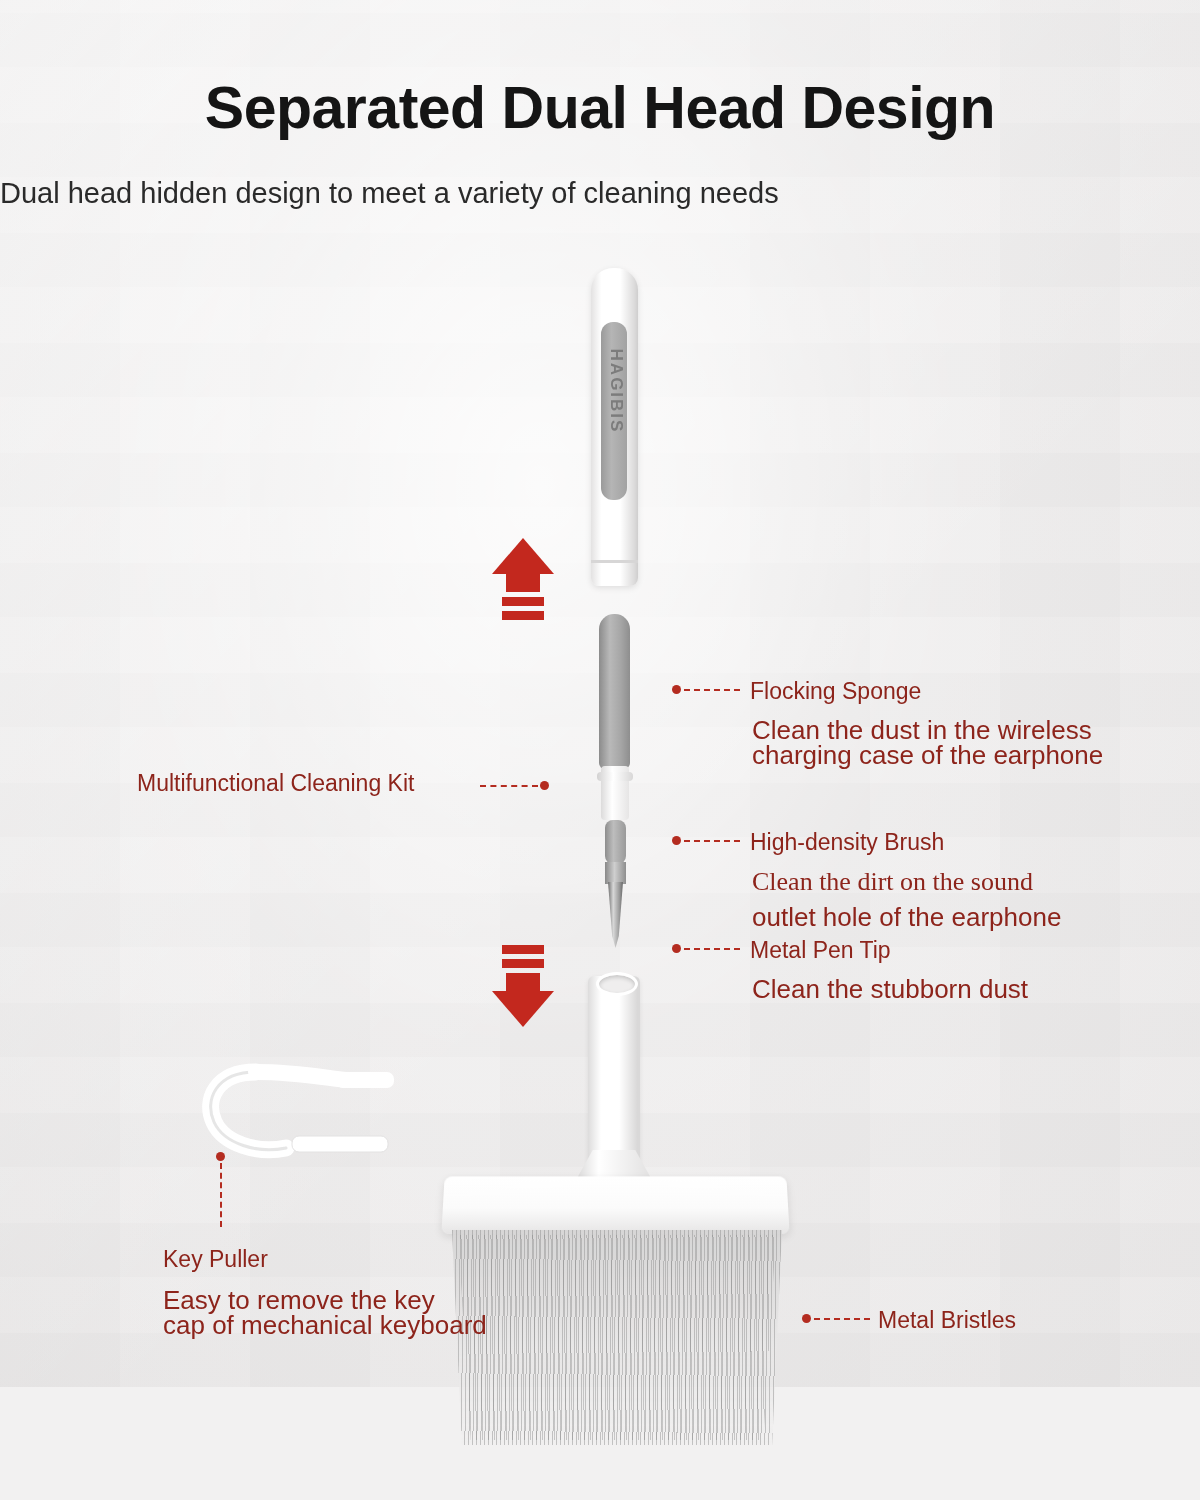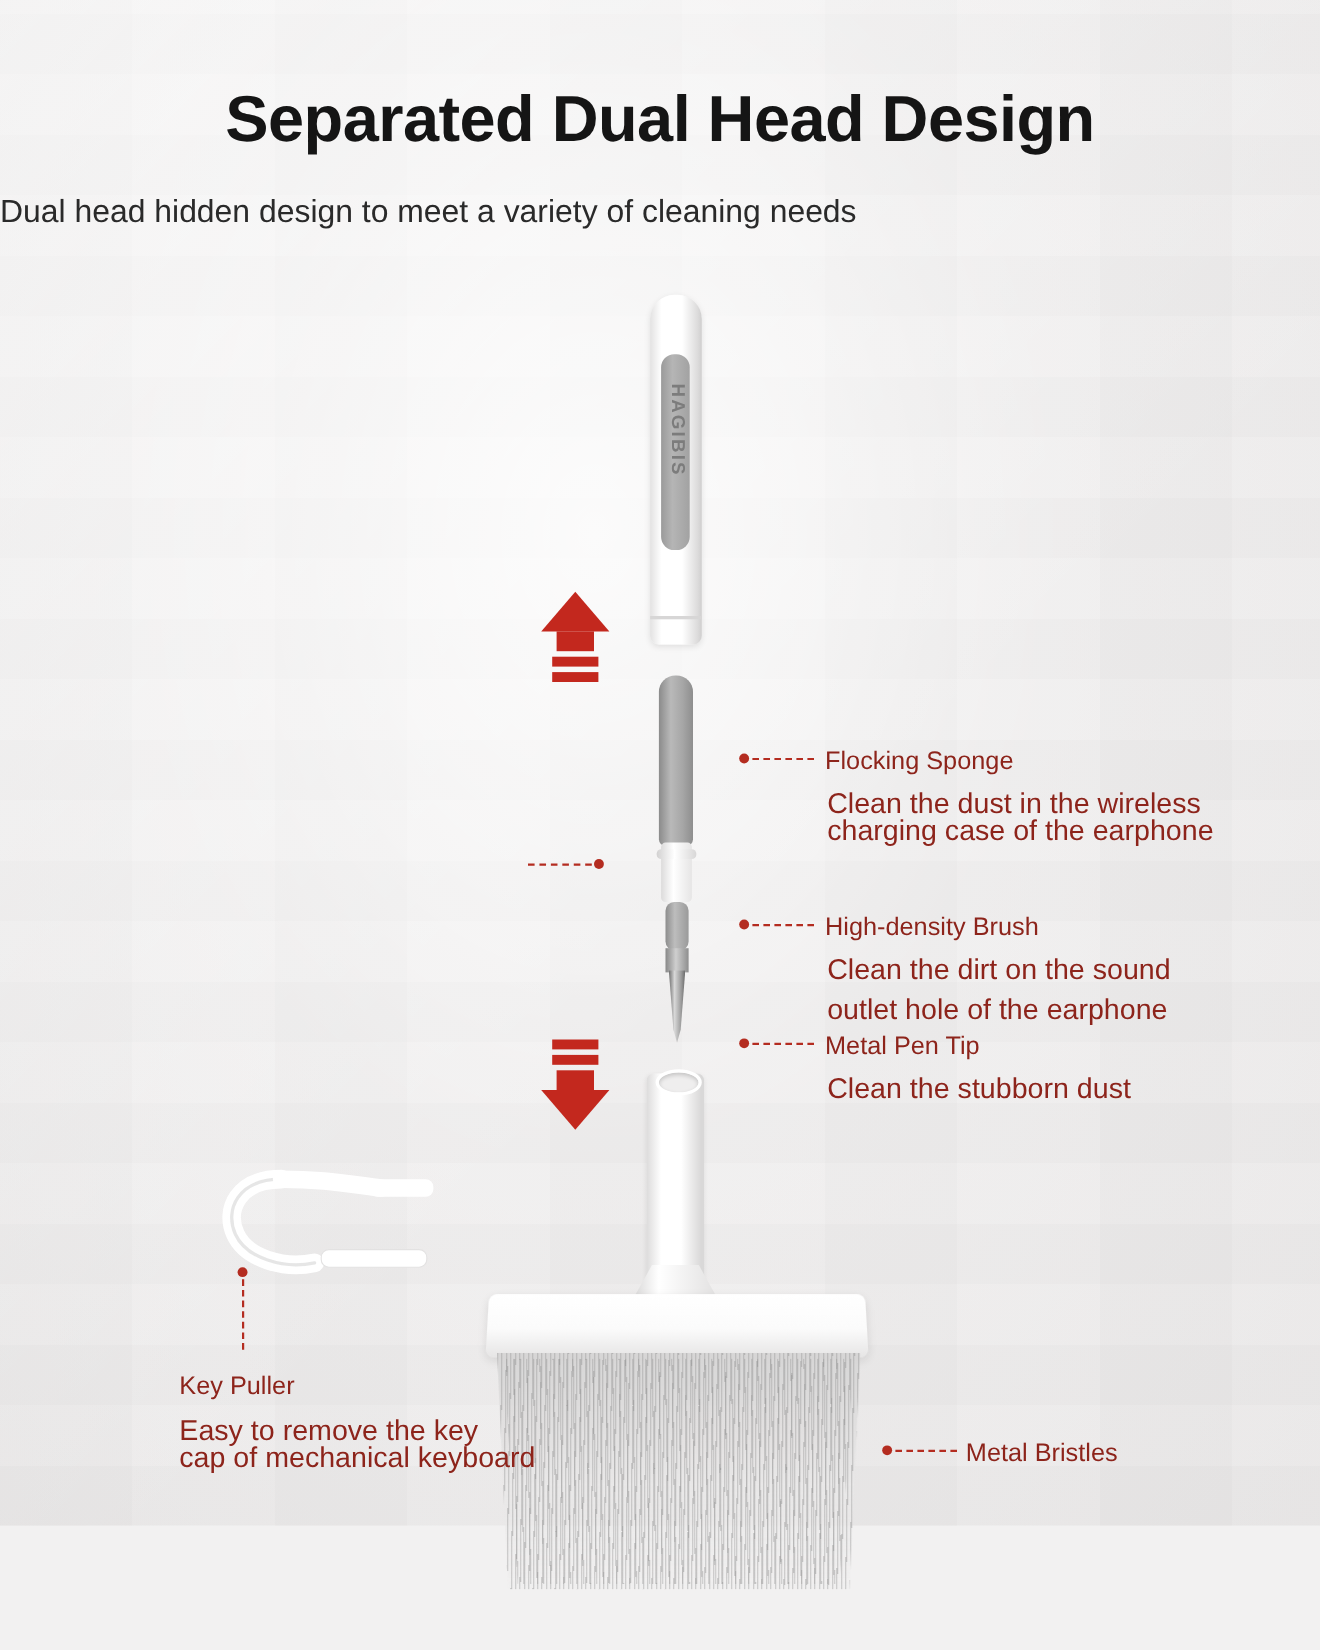--- a/index.html
+++ b/index.html
@@ -330,33 +330,34 @@
     <div class="bar"></div>
     <div class="bar"></div>
   </div>
   <div class="arrow arrow-down">
     <div class="bar" style="margin-bottom:5px;"></div>
     <div class="bar" style="margin-bottom:5px;"></div>
     <div class="stem"></div>
     <div class="head"></div>
   </div>
 
+  <div class="callout-title" style="left:137px; top:770px;">Multifunctional Cleaning Kit</div>
   <div class="dash-h" style="left:480px; top:785px; width:58px;"></div>
   <div class="dot" style="left:540px; top:781px;"></div>
 
   <div class="dot" style="left:672px; top:685px;"></div>
   <div class="dash-h" style="left:684px; top:689px; width:56px;"></div>
   <div class="callout-title" style="left:750px; top:678px;">Flocking Sponge</div>
   <div class="callout-desc" style="left:752px; top:718px;">Clean the dust in the wireless</div>
   <div class="callout-desc" style="left:752px; top:743px;">charging case of the earphone</div>
 
   <div class="dot" style="left:672px; top:836px;"></div>
   <div class="dash-h" style="left:684px; top:840px; width:56px;"></div>
   <div class="callout-title" style="left:750px; top:829px;">High-density Brush</div>
-  <div class="callout-desc" style="left:752px; top:869px;">Clean the dirt on the sound</div>
+  <div class="callout-desc" style="left:752px; top:869px;font-family:Liberation Serif, serif;">Clean the dirt on the sound</div>
   <div class="callout-desc" style="left:752px; top:894px;margin-top:11px;">outlet hole of the earphone</div>
 
   <div class="dot" style="left:672px; top:944px;"></div>
   <div class="dash-h" style="left:684px; top:948px; width:56px;"></div>
   <div class="callout-title" style="left:750px; top:937px;text-align:right;">Metal Pen Tip</div>
   <div class="callout-desc" style="left:752px; top:977px;">Clean the stubborn dust</div>
 
   <div class="dot" style="left:216px; top:1152px;"></div>
   <div class="dash-v" style="left:220px; top:1163px; height:64px;"></div>
   <div class="callout-title" style="left:163px; top:1246px;">Key Puller</div>

